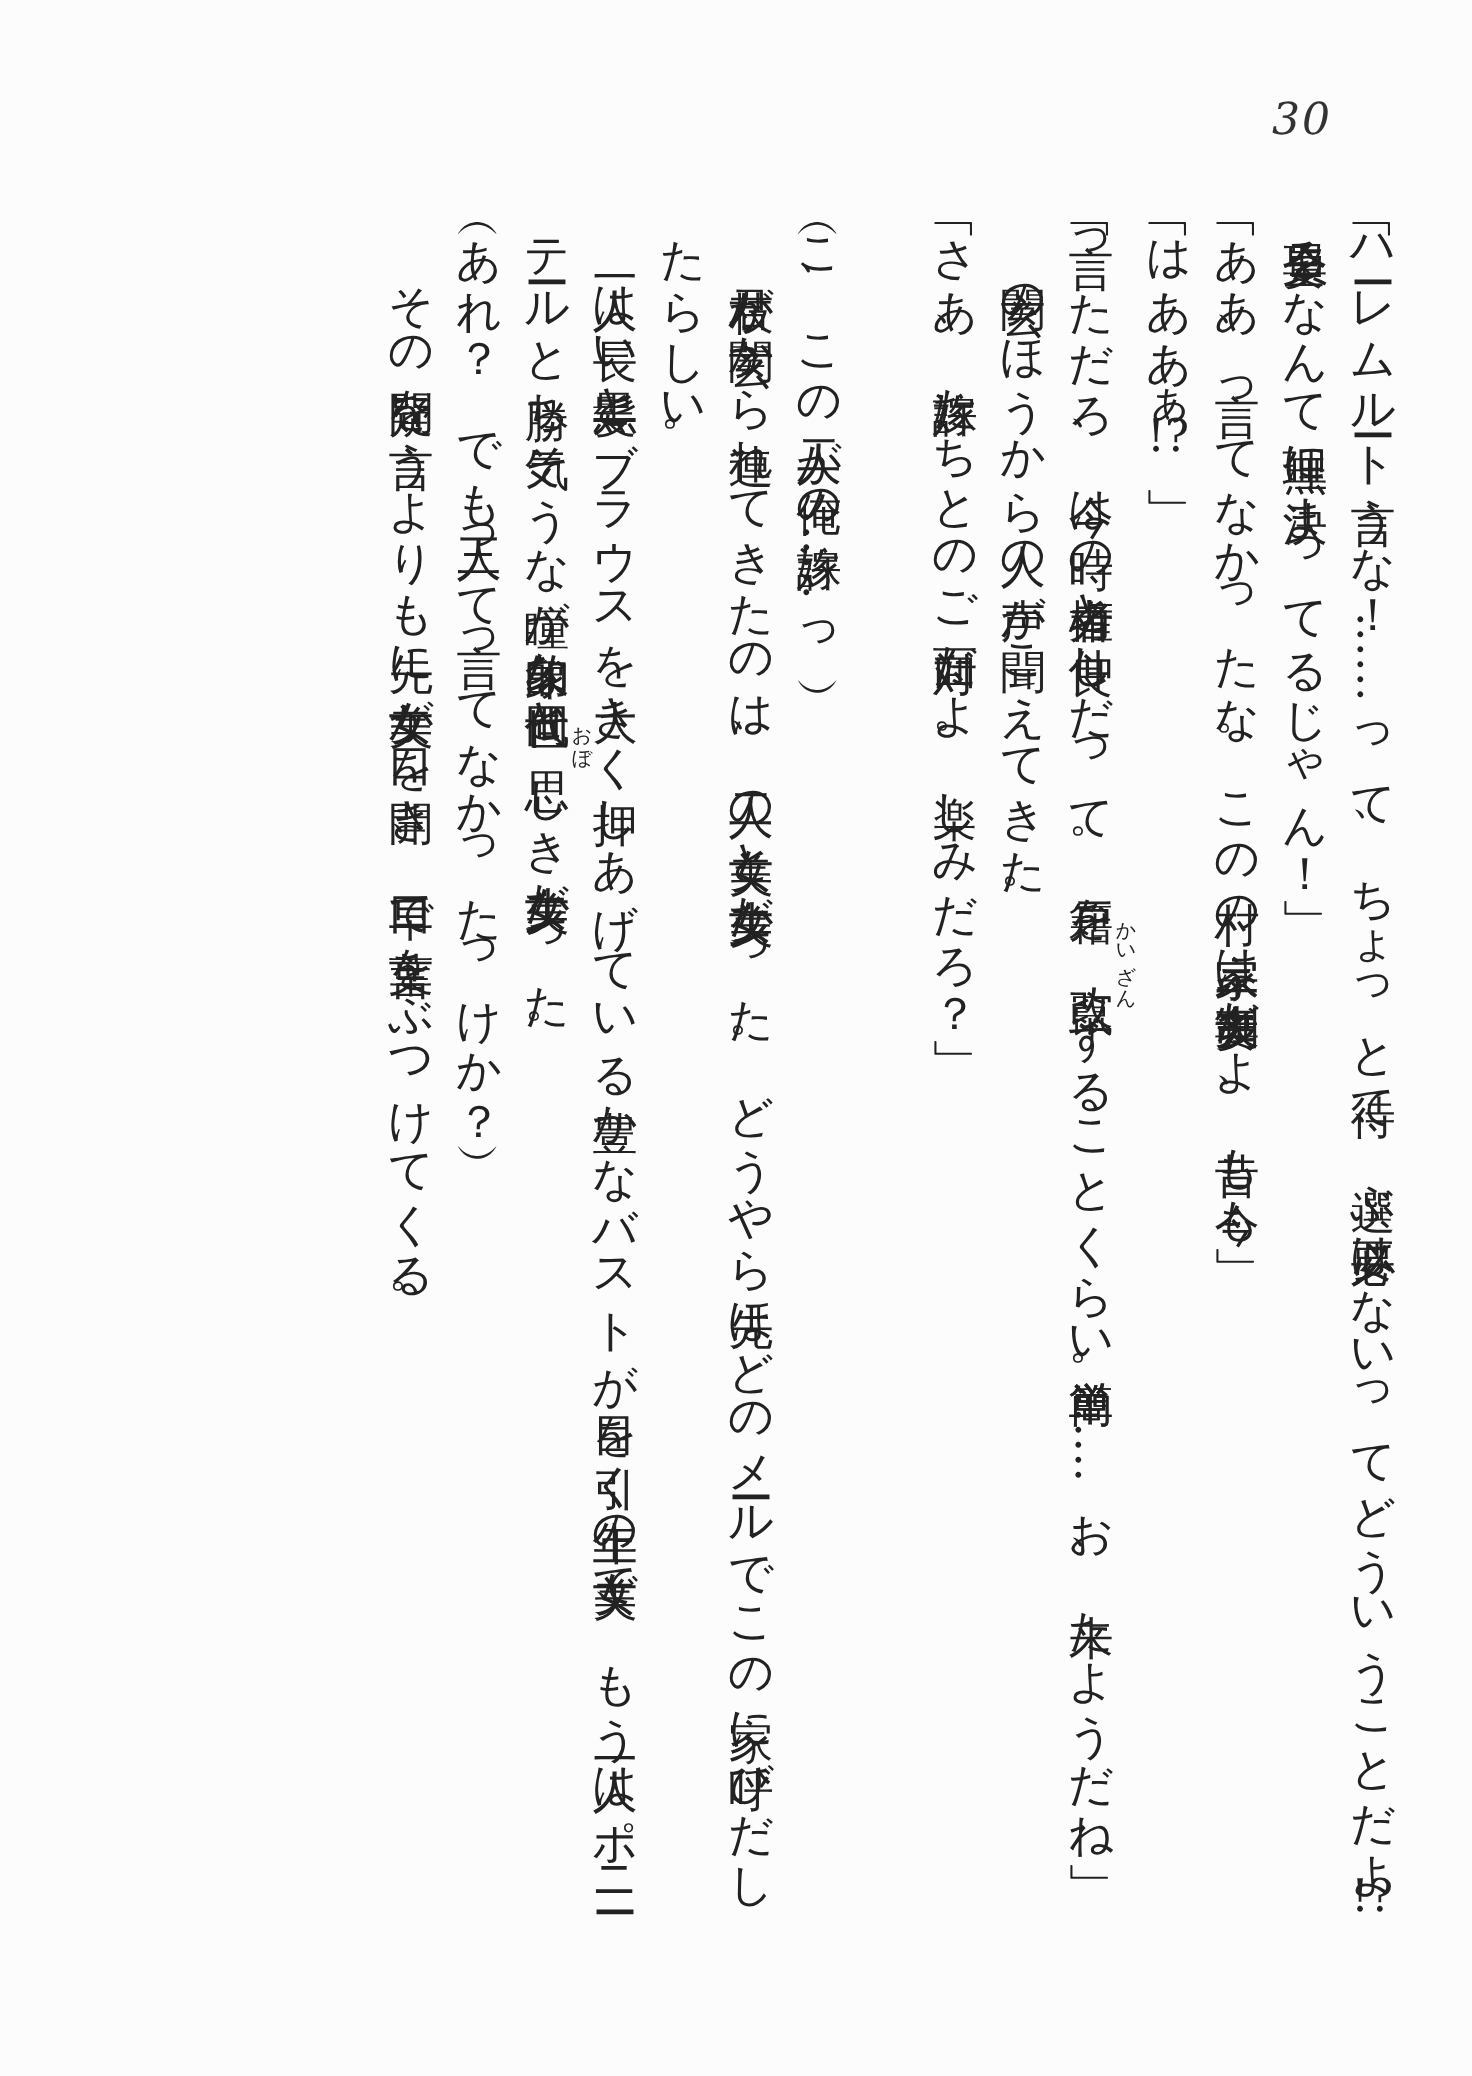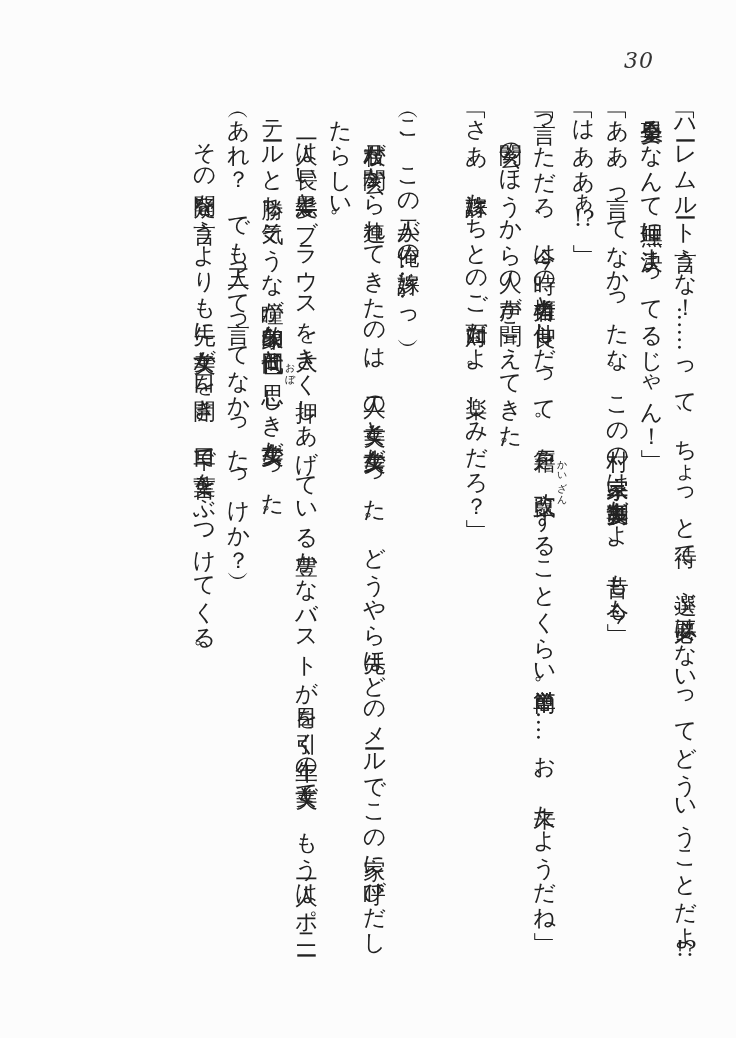--- a/index.html
+++ b/index.html
@@ -14,21 +14,21 @@
     font-family: "DejaVu Serif", "Liberation Serif", serif;
   }
   .book-page {
     position: absolute;
     inset: 0;
     background: #fcfcfc;
   }
   .page-number {
     position: absolute;
     top: 48px;
-    right: 82px;
+    right: 70px;
     font-family: "DejaVu Serif", "Liberation Serif", serif;
     font-style: italic;
     font-size: 22px;
     color: #333333;
     letter-spacing: 1px;
   }
   .text-block {
     position: absolute;
     top: 104px;
     right: 33px;

